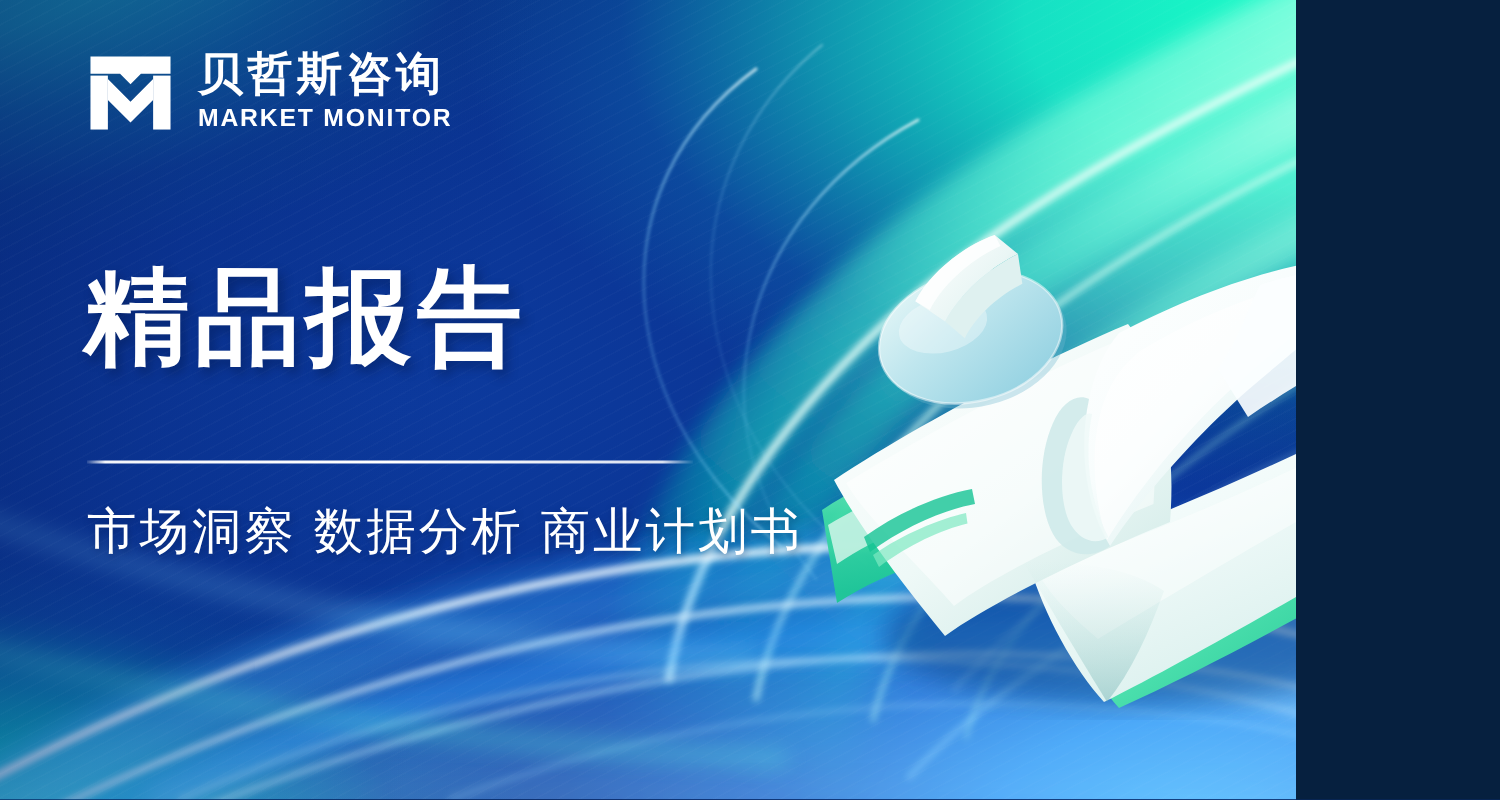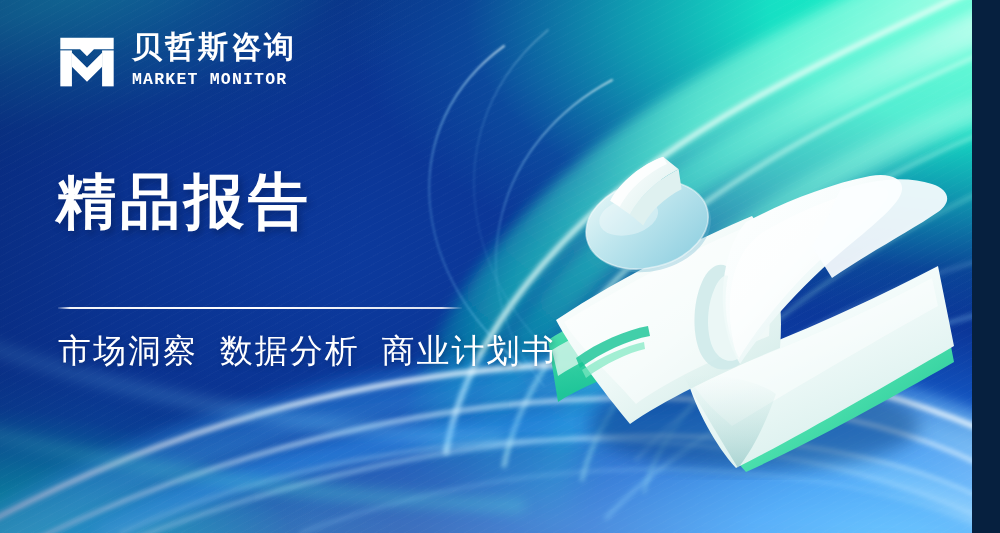--- a/index.html
+++ b/index.html
@@ -7,26 +7,25 @@
     margin: 0;
     padding: 0;
     background: #06203f;
   }
   body {
     font-family: "Liberation Sans", "DejaVu Sans", sans-serif;
   }
 
   #banner {
     position: relative;
-    width: 972px;
+    width: 864px;
     height: 533px;
     overflow: hidden;
     background: #0b3694;
     user-select: none;
-    font-family: Liberation Mono, monospace;
   }
 
   
   .bg-layer { position: absolute; inset: 0; pointer-events: none; }
 
   
   .bg-base {
     background:
       radial-gradient(125% 95% at 30% 50%, #0c3a9e 0%, #0a3492 42%, #072a80 72%, #062470 100%);
   }
@@ -115,21 +114,21 @@
     margin-top: 5px;
     white-space: nowrap;
   }
 
   
   .headline {
     position: absolute;
     left: -2px;
     top: 176px;
     color: #ffffff;
-    font-size: 60px;
+    font-size: 70px;
     font-weight: 900;
     letter-spacing: 4px;
     line-height: 1;
     white-space: nowrap;
     text-shadow: 3px 4px 7px rgba(3,22,70,0.42);
   }
 
   
   .divider {
     position: absolute;

